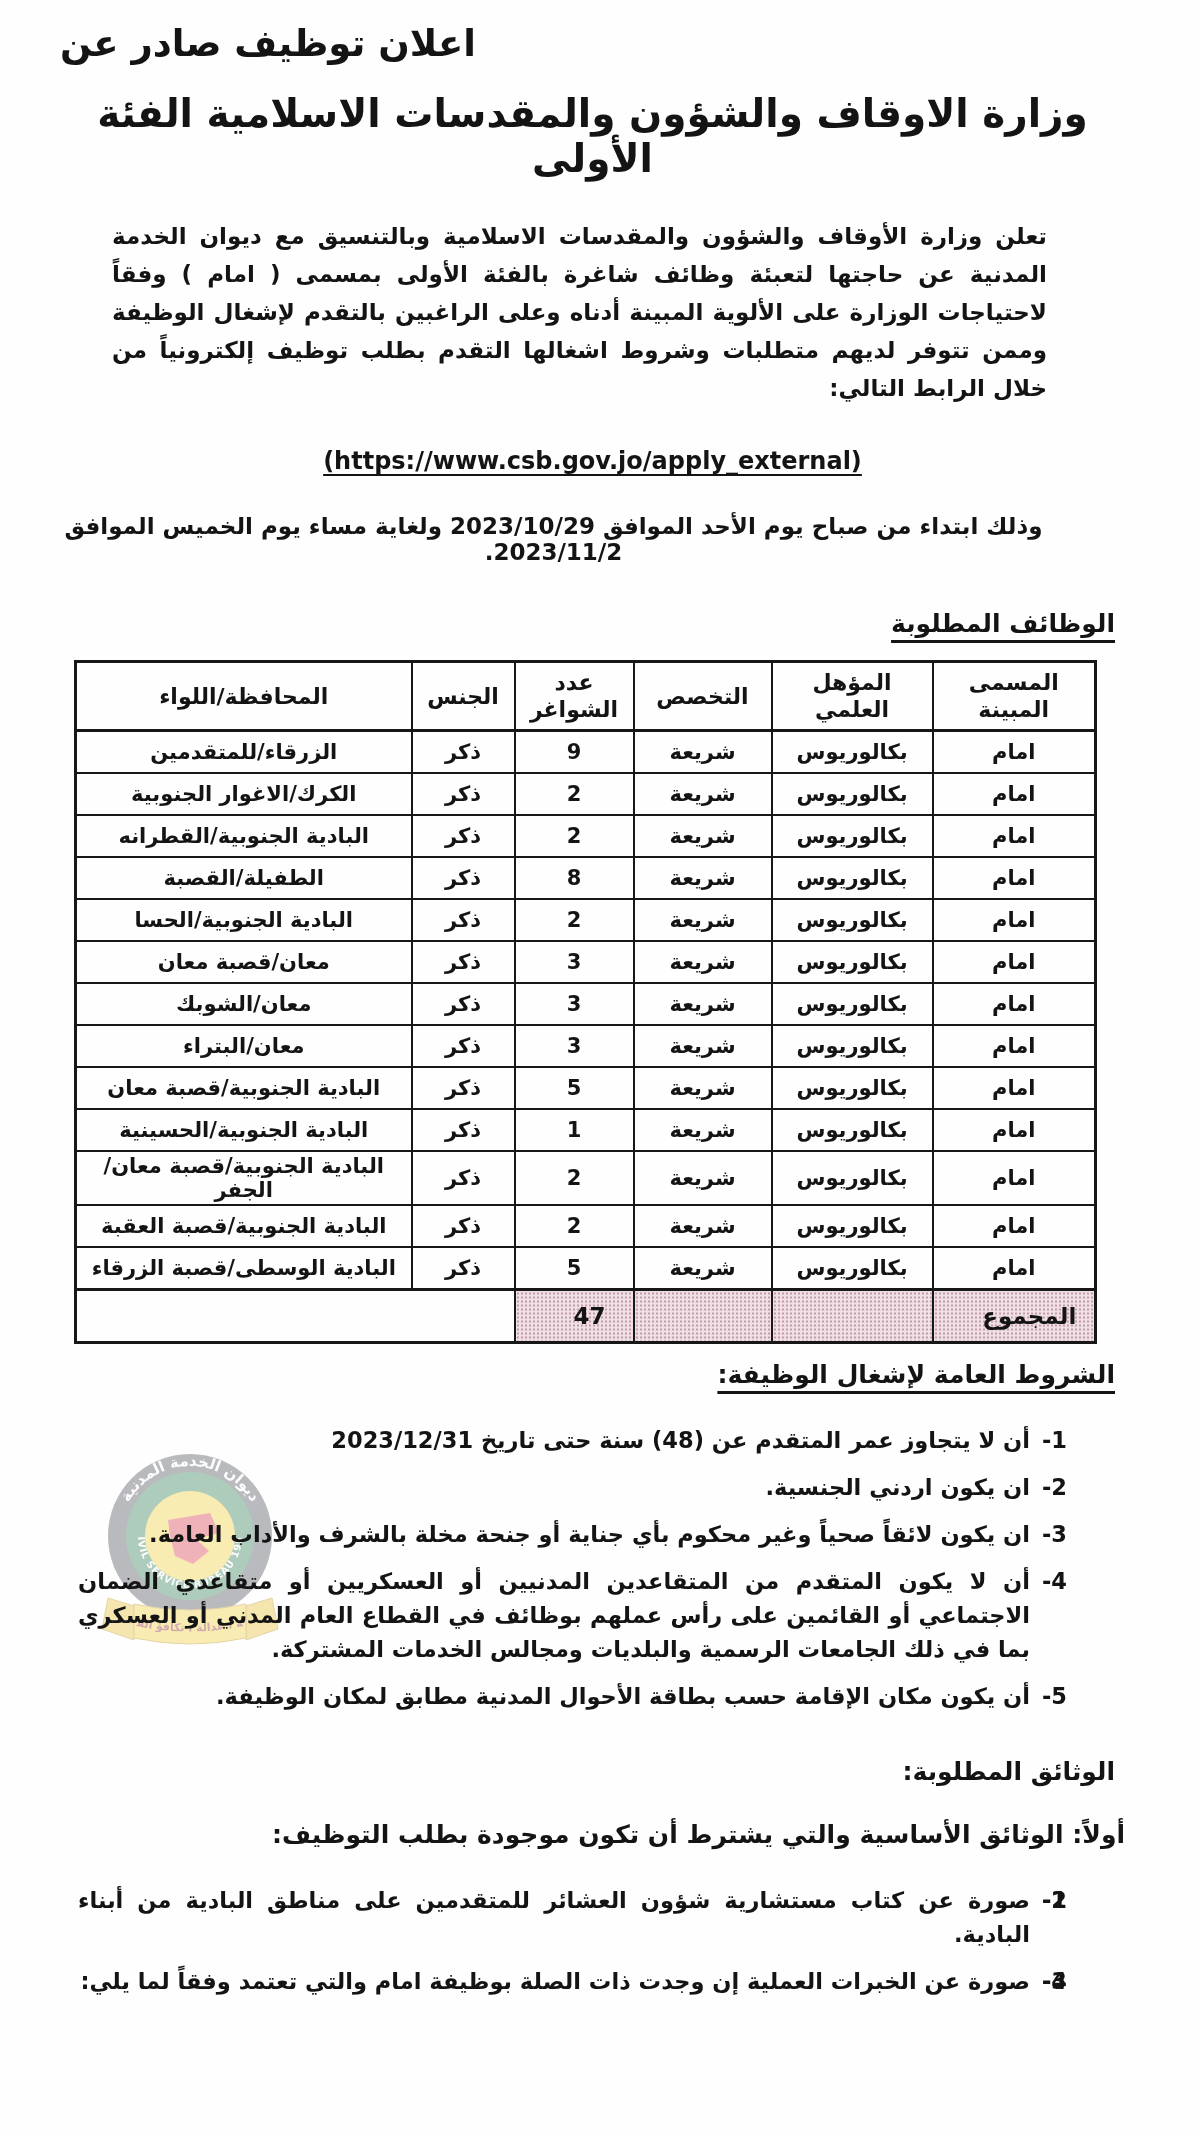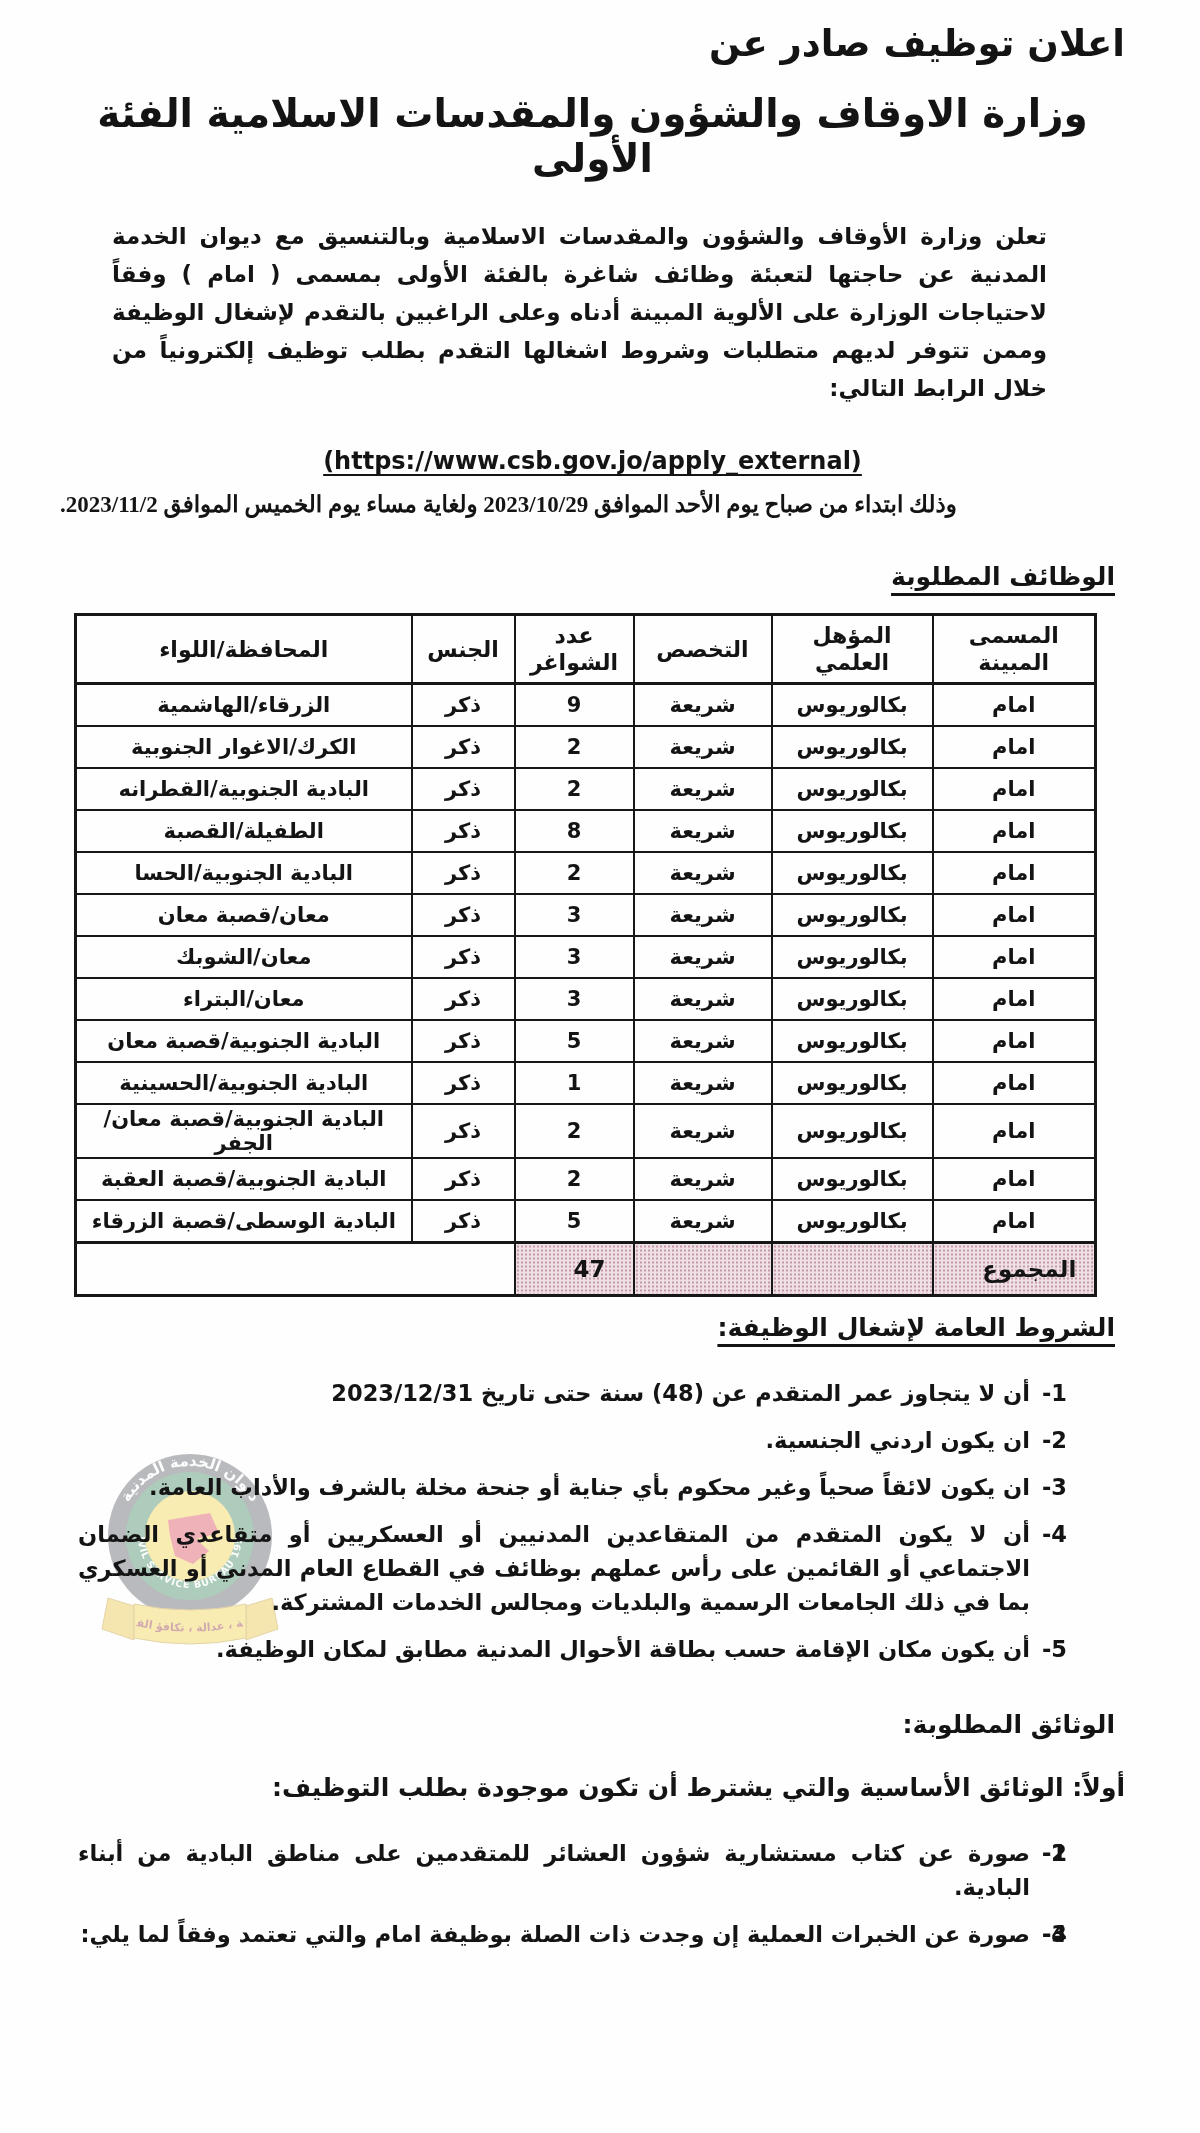--- a/index.html
+++ b/index.html
@@ -3,26 +3,26 @@
 <meta charset="utf-8">
 <style>
   html,body{margin:0;padding:0;background:#e9e9e9;}
   .page{
     position:relative;width:1200px;height:2133px;margin:0 auto;
     background:#fefefe;overflow:hidden;color:#141414;
     font-family:"DejaVu Sans","Liberation Sans",sans-serif;font-weight:700;
     direction:rtl;
   }
   .content{position:relative;z-index:1;padding:14px 75px 0 60px;}
-  .t1{margin:8px 0 0;text-align:right;font-size:37px;letter-spacing:0;}
+  .t1{margin:8px 0 0;text-align:left;font-size:37px;letter-spacing:0;}
   .t2{margin:26px 0 0;text-align:center;font-size:39px;}
   .intro{margin:36px 78px 0 52px;font-size:23px;line-height:38px;text-align:justify;}
   .link-line{margin:40px 0 0;text-align:center;font-size:24px;direction:ltr;}
   .link-line .u{text-decoration:underline;text-decoration-thickness:2px;text-underline-offset:5px;}
-  .date-line{margin:16px 78px 0 0;font-size:23px;text-align:left;font-family:Liberation Serif, serif;}
+  .date-line{margin:38px 78px 0 0;font-size:23px;text-align:center;}
   .sec-heading{margin:44px 10px 0 0;font-size:25px;text-align:right;}
   .sec-heading .u, .note .u{
     text-decoration:underline;text-decoration-thickness:2.5px;text-underline-offset:8px;
   }
   table.jobs{
     border-collapse:collapse;table-layout:fixed;width:1020px;
     margin:22px 28px 0 auto;border:3px solid #171717;
   }
   table.jobs th, table.jobs td{
     border:2px solid #171717;text-align:center;vertical-align:middle;
@@ -108,21 +108,21 @@
           <th>المحافظة/اللواء</th>
         </tr>
       </thead>
       <tbody>
           <tr>
             <td>امام</td>
             <td>بكالوريوس</td>
             <td>شريعة</td>
             <td>9</td>
             <td>ذكر</td>
-            <td>الزرقاء/الهاشمية</td>
+            <td>الزرقاء/للمتقدمين</td>
           </tr>
           <tr>
             <td>امام</td>
             <td>بكالوريوس</td>
             <td>شريعة</td>
             <td>2</td>
             <td>ذكر</td>
             <td>الكرك/الاغوار الجنوبية</td>
           </tr>
           <tr>

